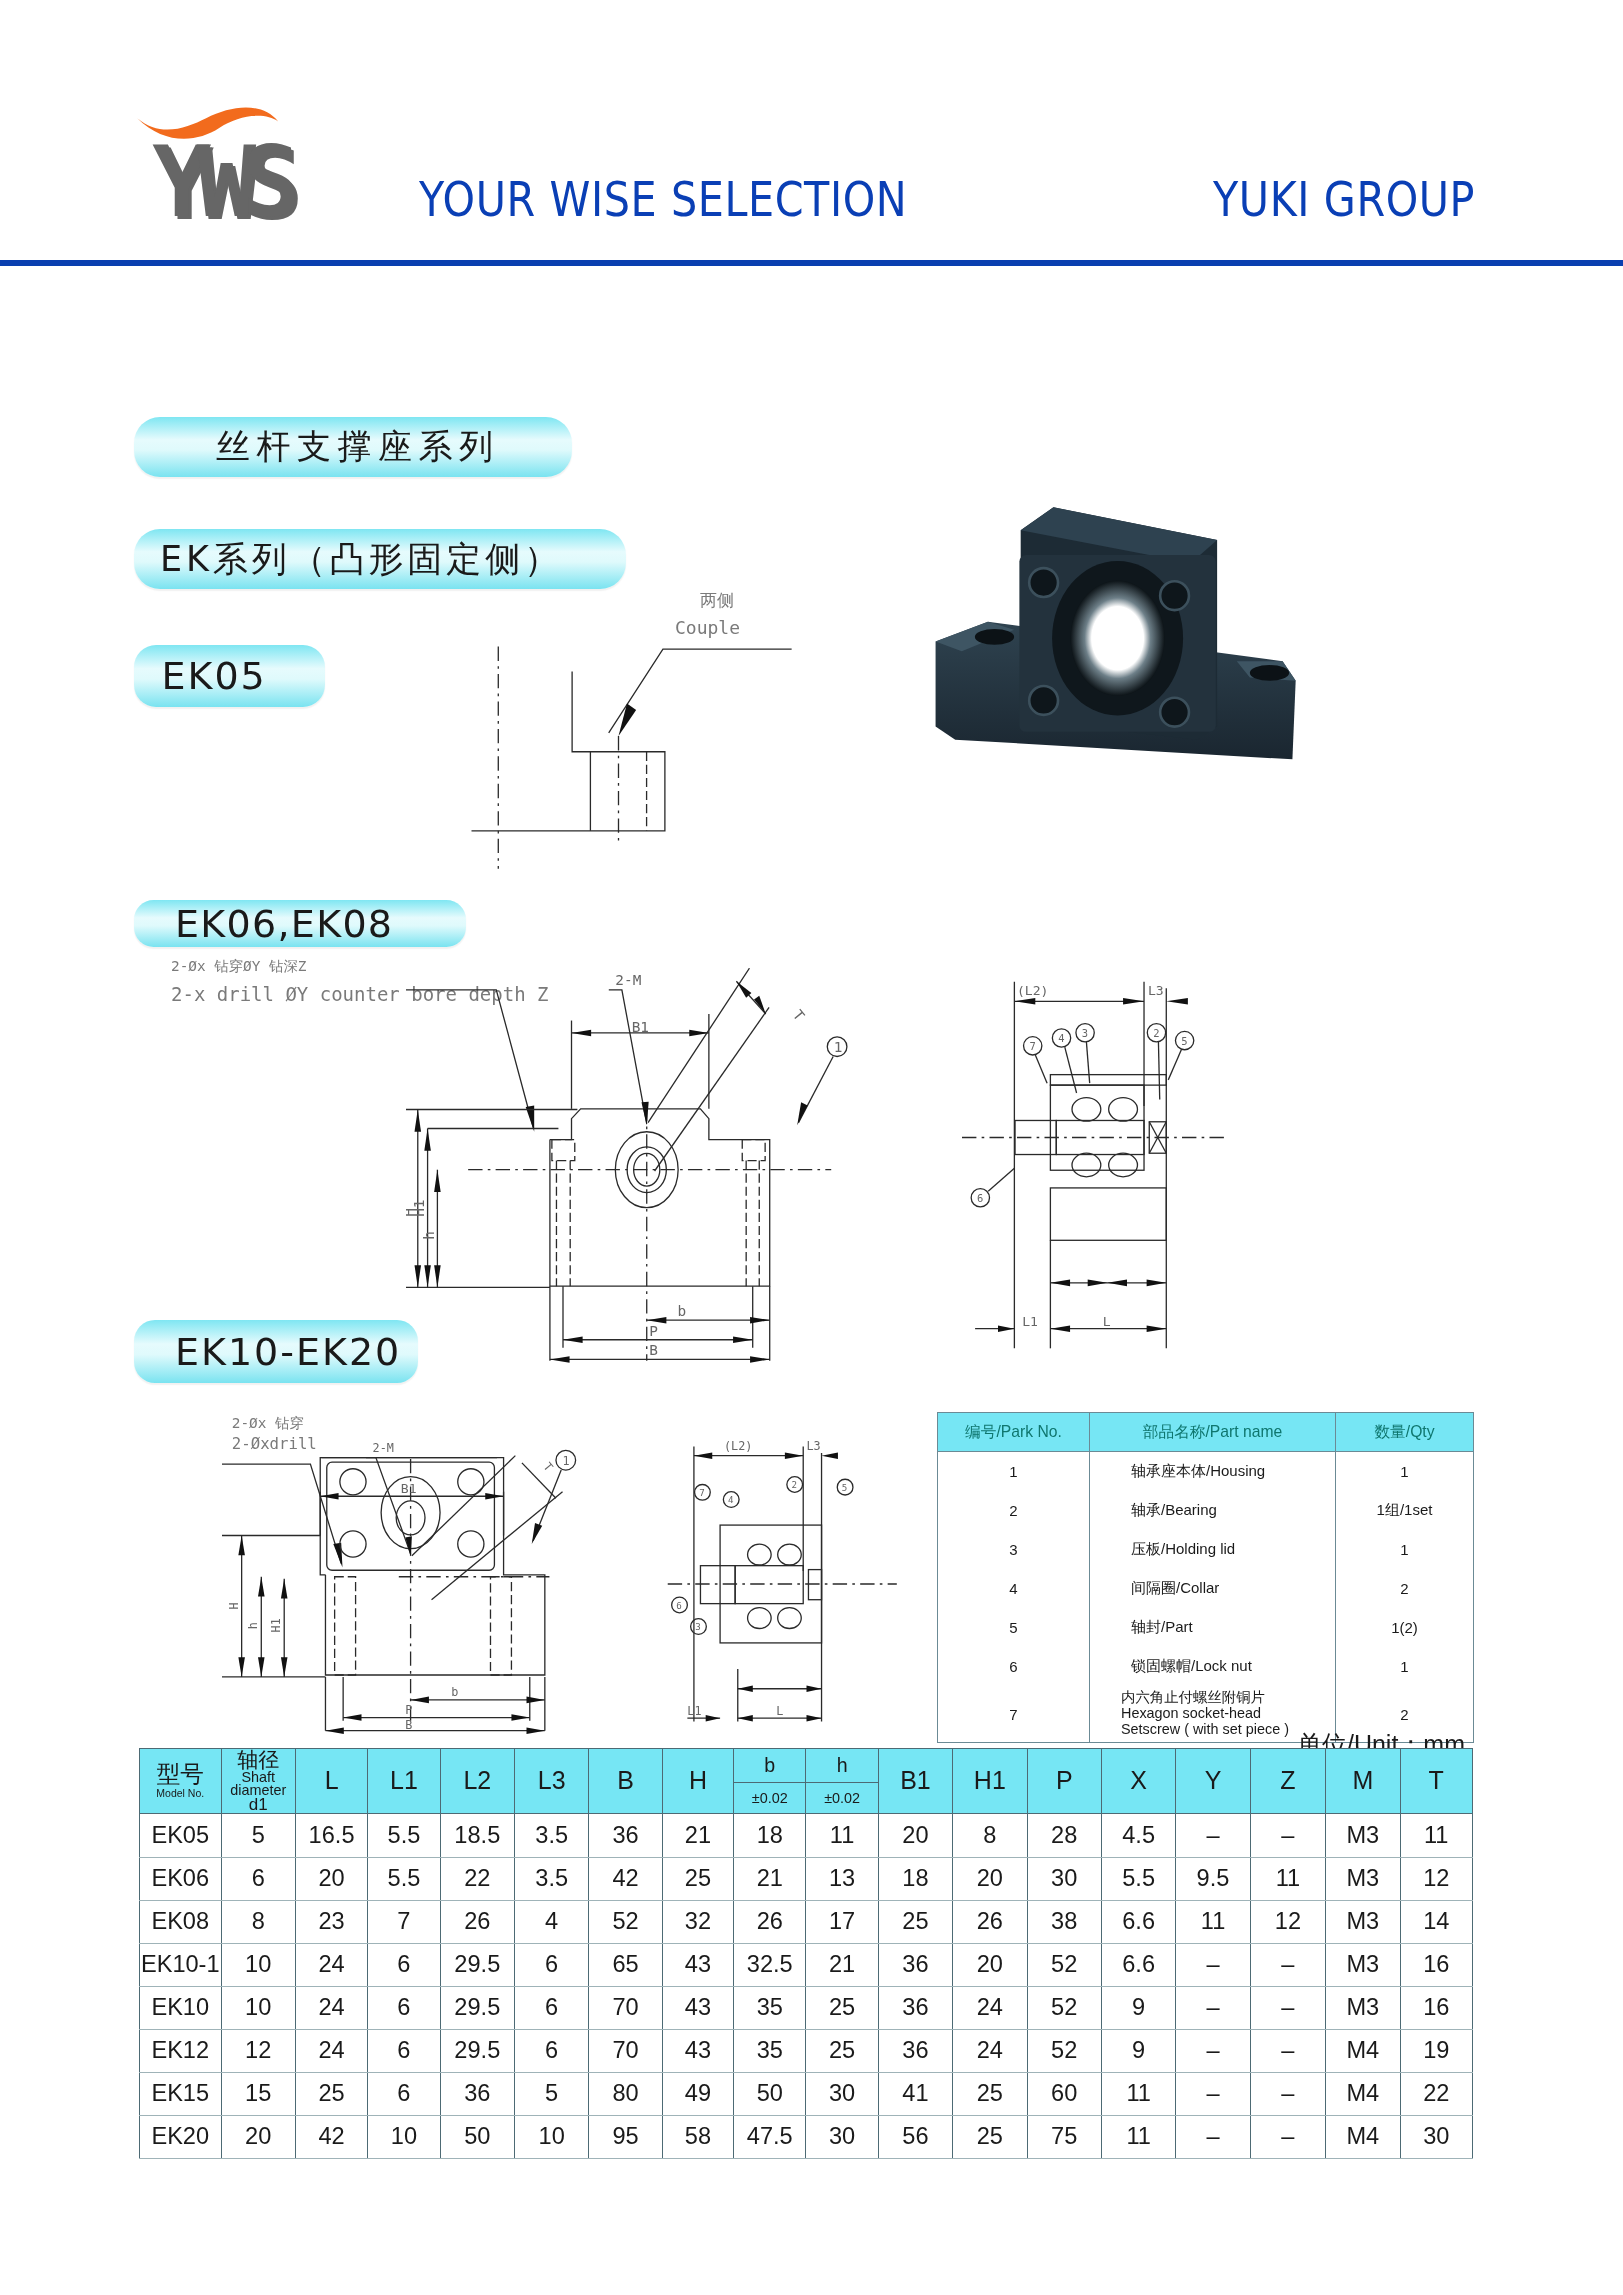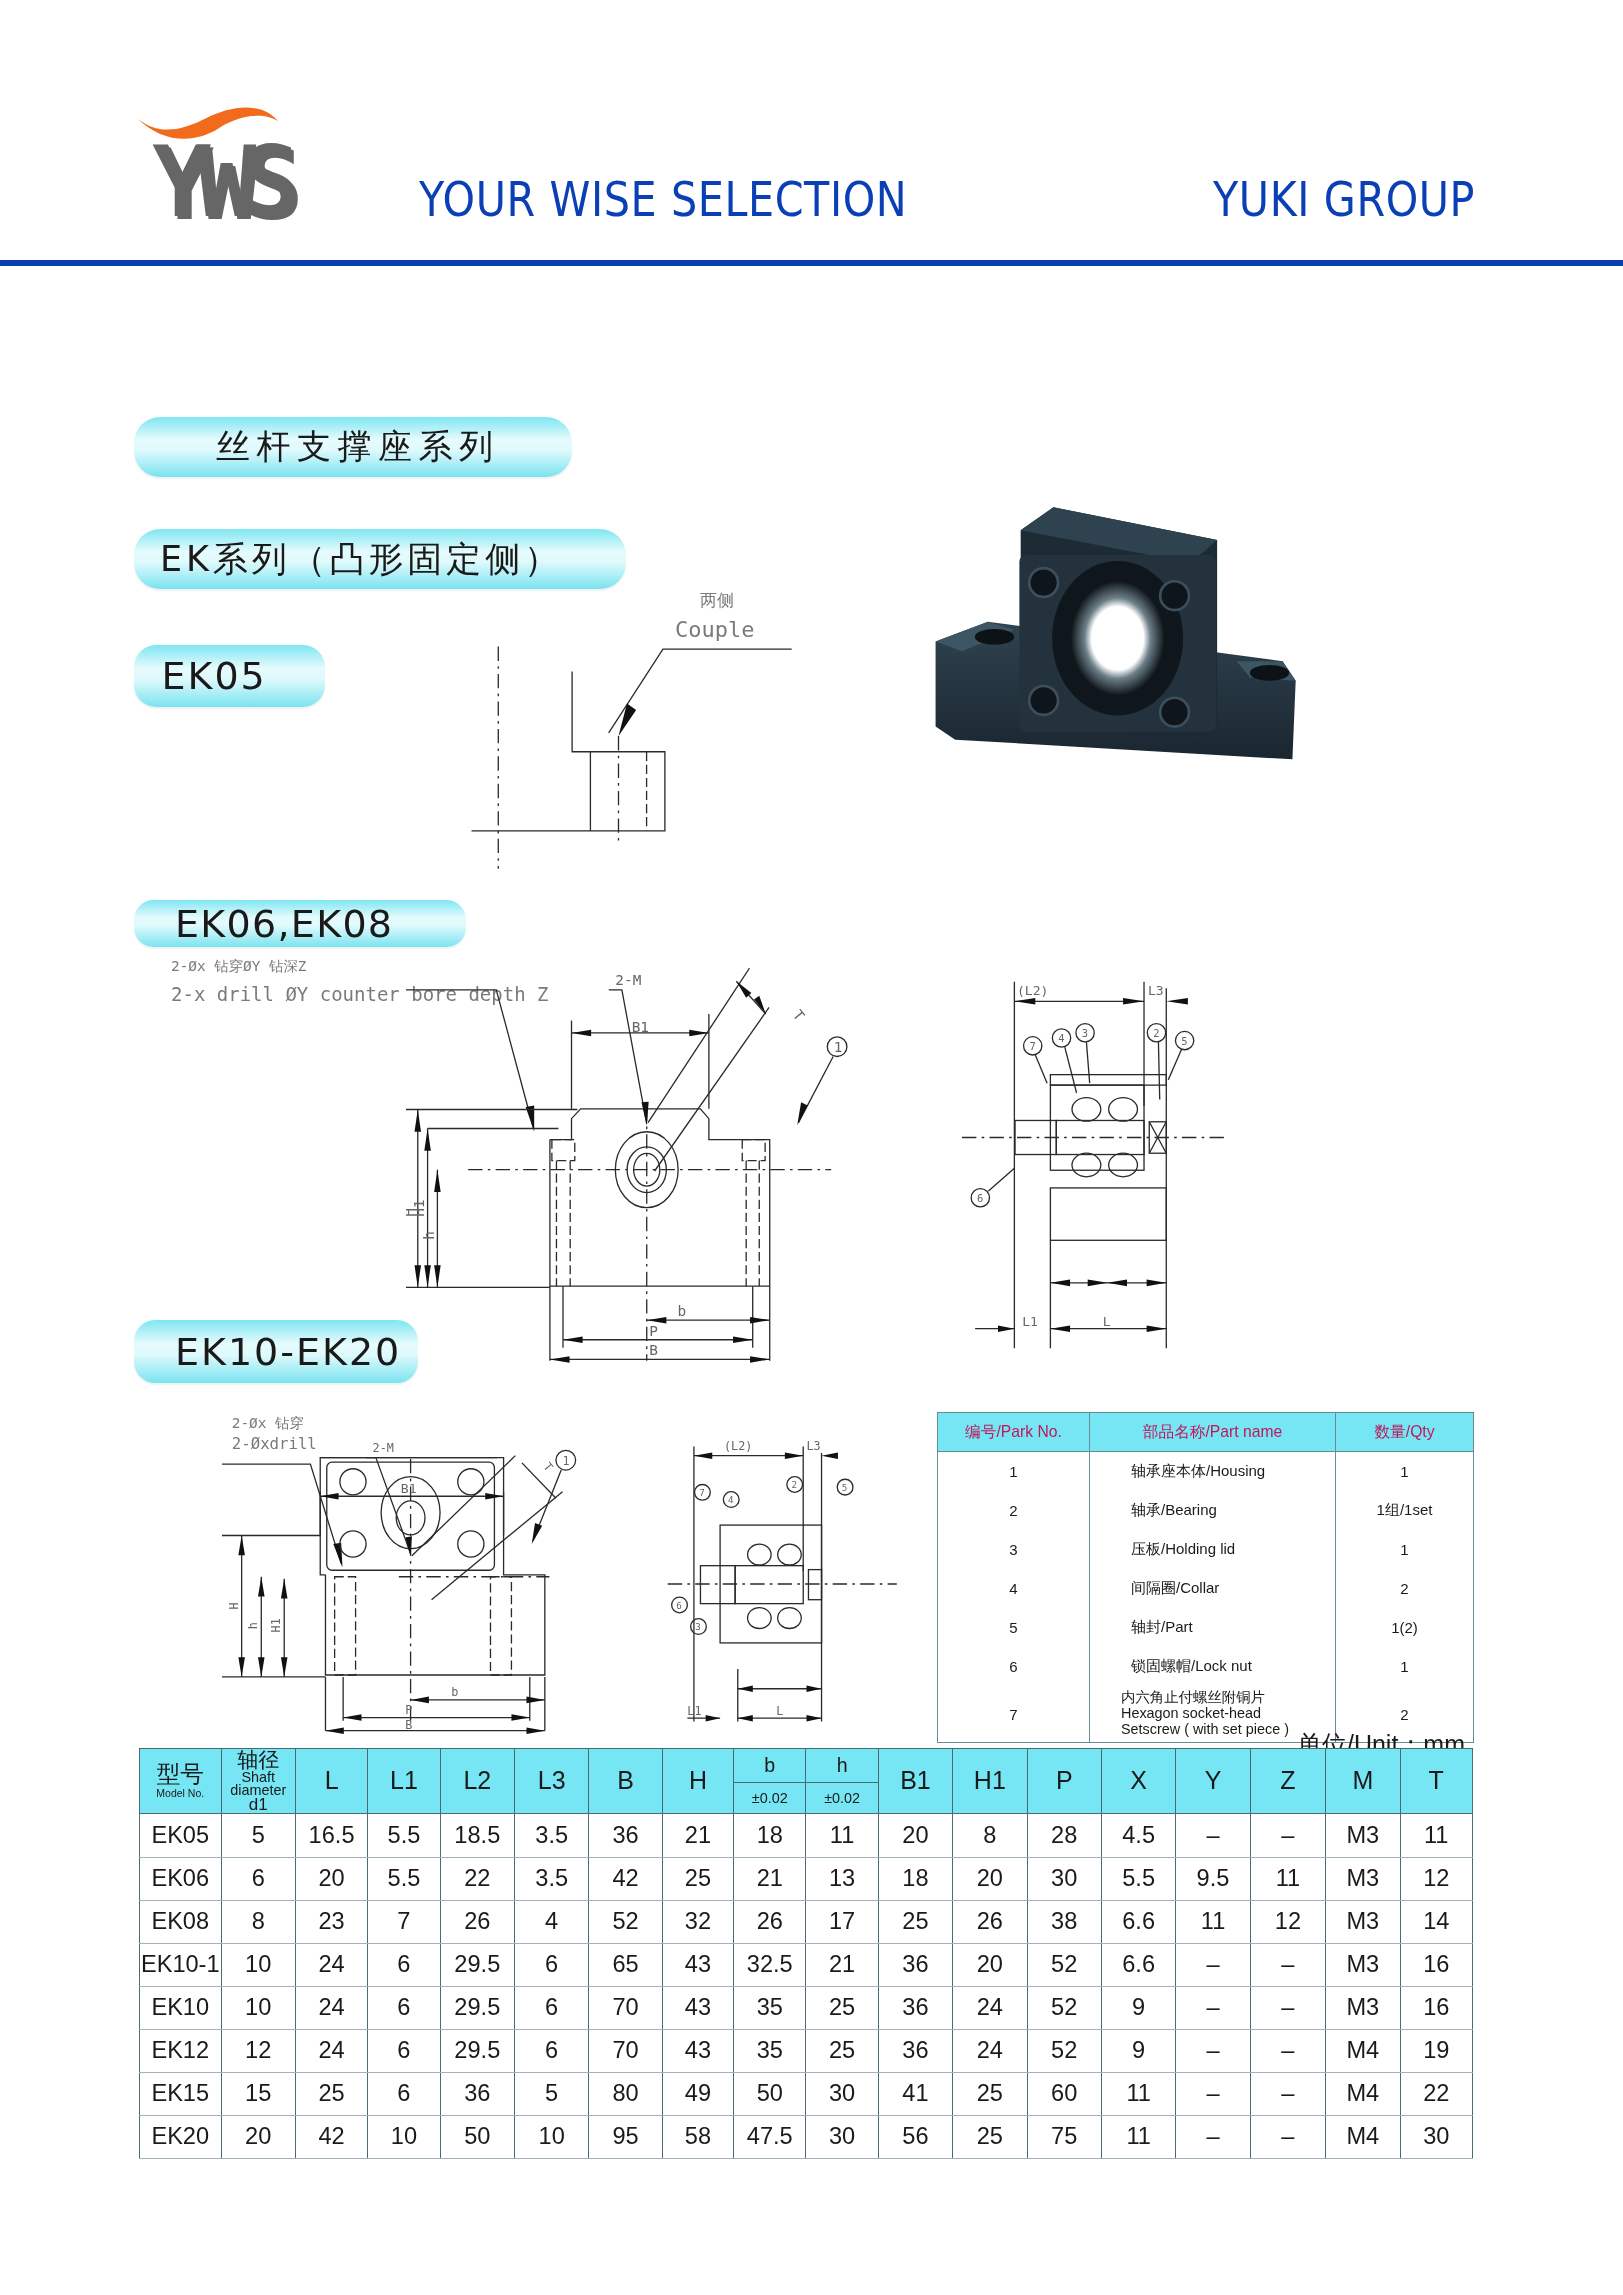--- a/index.html
+++ b/index.html
@@ -29,21 +29,21 @@
   
   .cad { font-family:"DejaVu Sans Mono", monospace; color:#7a7a7a; white-space:nowrap; }
   svg .ln { stroke:#2a2a2a; stroke-width:2; fill:none; }
   svg .dash { stroke:#2a2a2a; stroke-width:2; fill:none; stroke-dasharray:22 8 4 8; }
   svg .hid { stroke:#2a2a2a; stroke-width:2; fill:none; stroke-dasharray:14 6; }
   svg .arr { fill:#111; }
   svg text { font-family:"DejaVu Sans Mono", monospace; fill:#666; }
 
   
   .parts { left:937px; top:1412px; width:537px; border-collapse:collapse; font-family:"Liberation Sans", sans-serif; }
-  .parts th { background:#76e6f4; font-weight:normal; font-size:15.7px; height:36px; border:1.3px solid #6b8a95; color:#be185d; }
+  .parts th { background:#76e6f4; font-weight:normal; font-size:15.7px; height:36px; border:1.3px solid #6b8a95; color:#0f766e; }
   .parts td { font-size:15px; height:37px; border-left:1.3px solid #6b8a95; border-right:1.3px solid #6b8a95; text-align:center; color:#1a1a1a; }
   .parts tr:last-child td { border-bottom:1.3px solid #6b8a95; height:54px; }
   .parts td.name { text-align:left; padding-left:41px; }
   .parts td.name7 { text-align:left; padding-left:31px; line-height:15.7px; font-size:14.4px; }
   .unit { left:1269px; top:1728px; width:196px; text-align:right; font-size:25px; font-family:"Liberation Sans", sans-serif; color:#1a1a1a; }
 
   
   .spec { left:139px; top:1748px; width:1334px; border-collapse:collapse; font-family:Liberation Sans, sans-serif; table-layout:fixed; }
   .spec th { background:#76e6f4; font-weight:normal; border:1.3px solid #4d6a74; color:#1a1a1a; font-size:25px; padding:0; }
   .spec th.sm { font-size:14.4px; }
@@ -90,21 +90,21 @@
   <svg width="393" height="294" viewBox="0 0 600 450">
     <line class="dash" x1="41" y1="108" x2="41" y2="448"></line>
     <polyline class="ln" points="154,146 154,269 296,269 296,390 0,390"></polyline>
     <line class="ln" x1="182" y1="269" x2="182" y2="390"></line>
     <line class="hid" x1="268" y1="269" x2="268" y2="390"></line>
     <line class="dash" x1="225" y1="245" x2="225" y2="412"></line>
     <polyline class="ln" points="210,240 293,112 490,112"></polyline>
     <polygon class="arr" points="225,245 238,195 252,205"></polygon>
   </svg>
   <div class="abs cad" style="left:229px; top:13px; font-size:17px;">两侧</div>
-  <div class="abs cad" style="left:204px; top:41px; font-size:22px;">Couple</div>
+  <div class="abs cad" style="left:204px; top:41px; font-size:18px;">Couple</div>
 </div>
 
 <div class="abs" style="left:929px; top:504px; width:406px; height:275px;">
   <svg width="406" height="275" viewBox="0 0 620 420">
     <defs>
       <linearGradient id="body" x1="0" x2="0" y1="0" y2="1">
           <stop offset="0" stop-color="#2f4350"></stop>
           <stop offset="1" stop-color="#1a2630"></stop>
         </linearGradient>
       <radialGradient id="bore" cx="0.5" cy="0.5" r="0.5">

